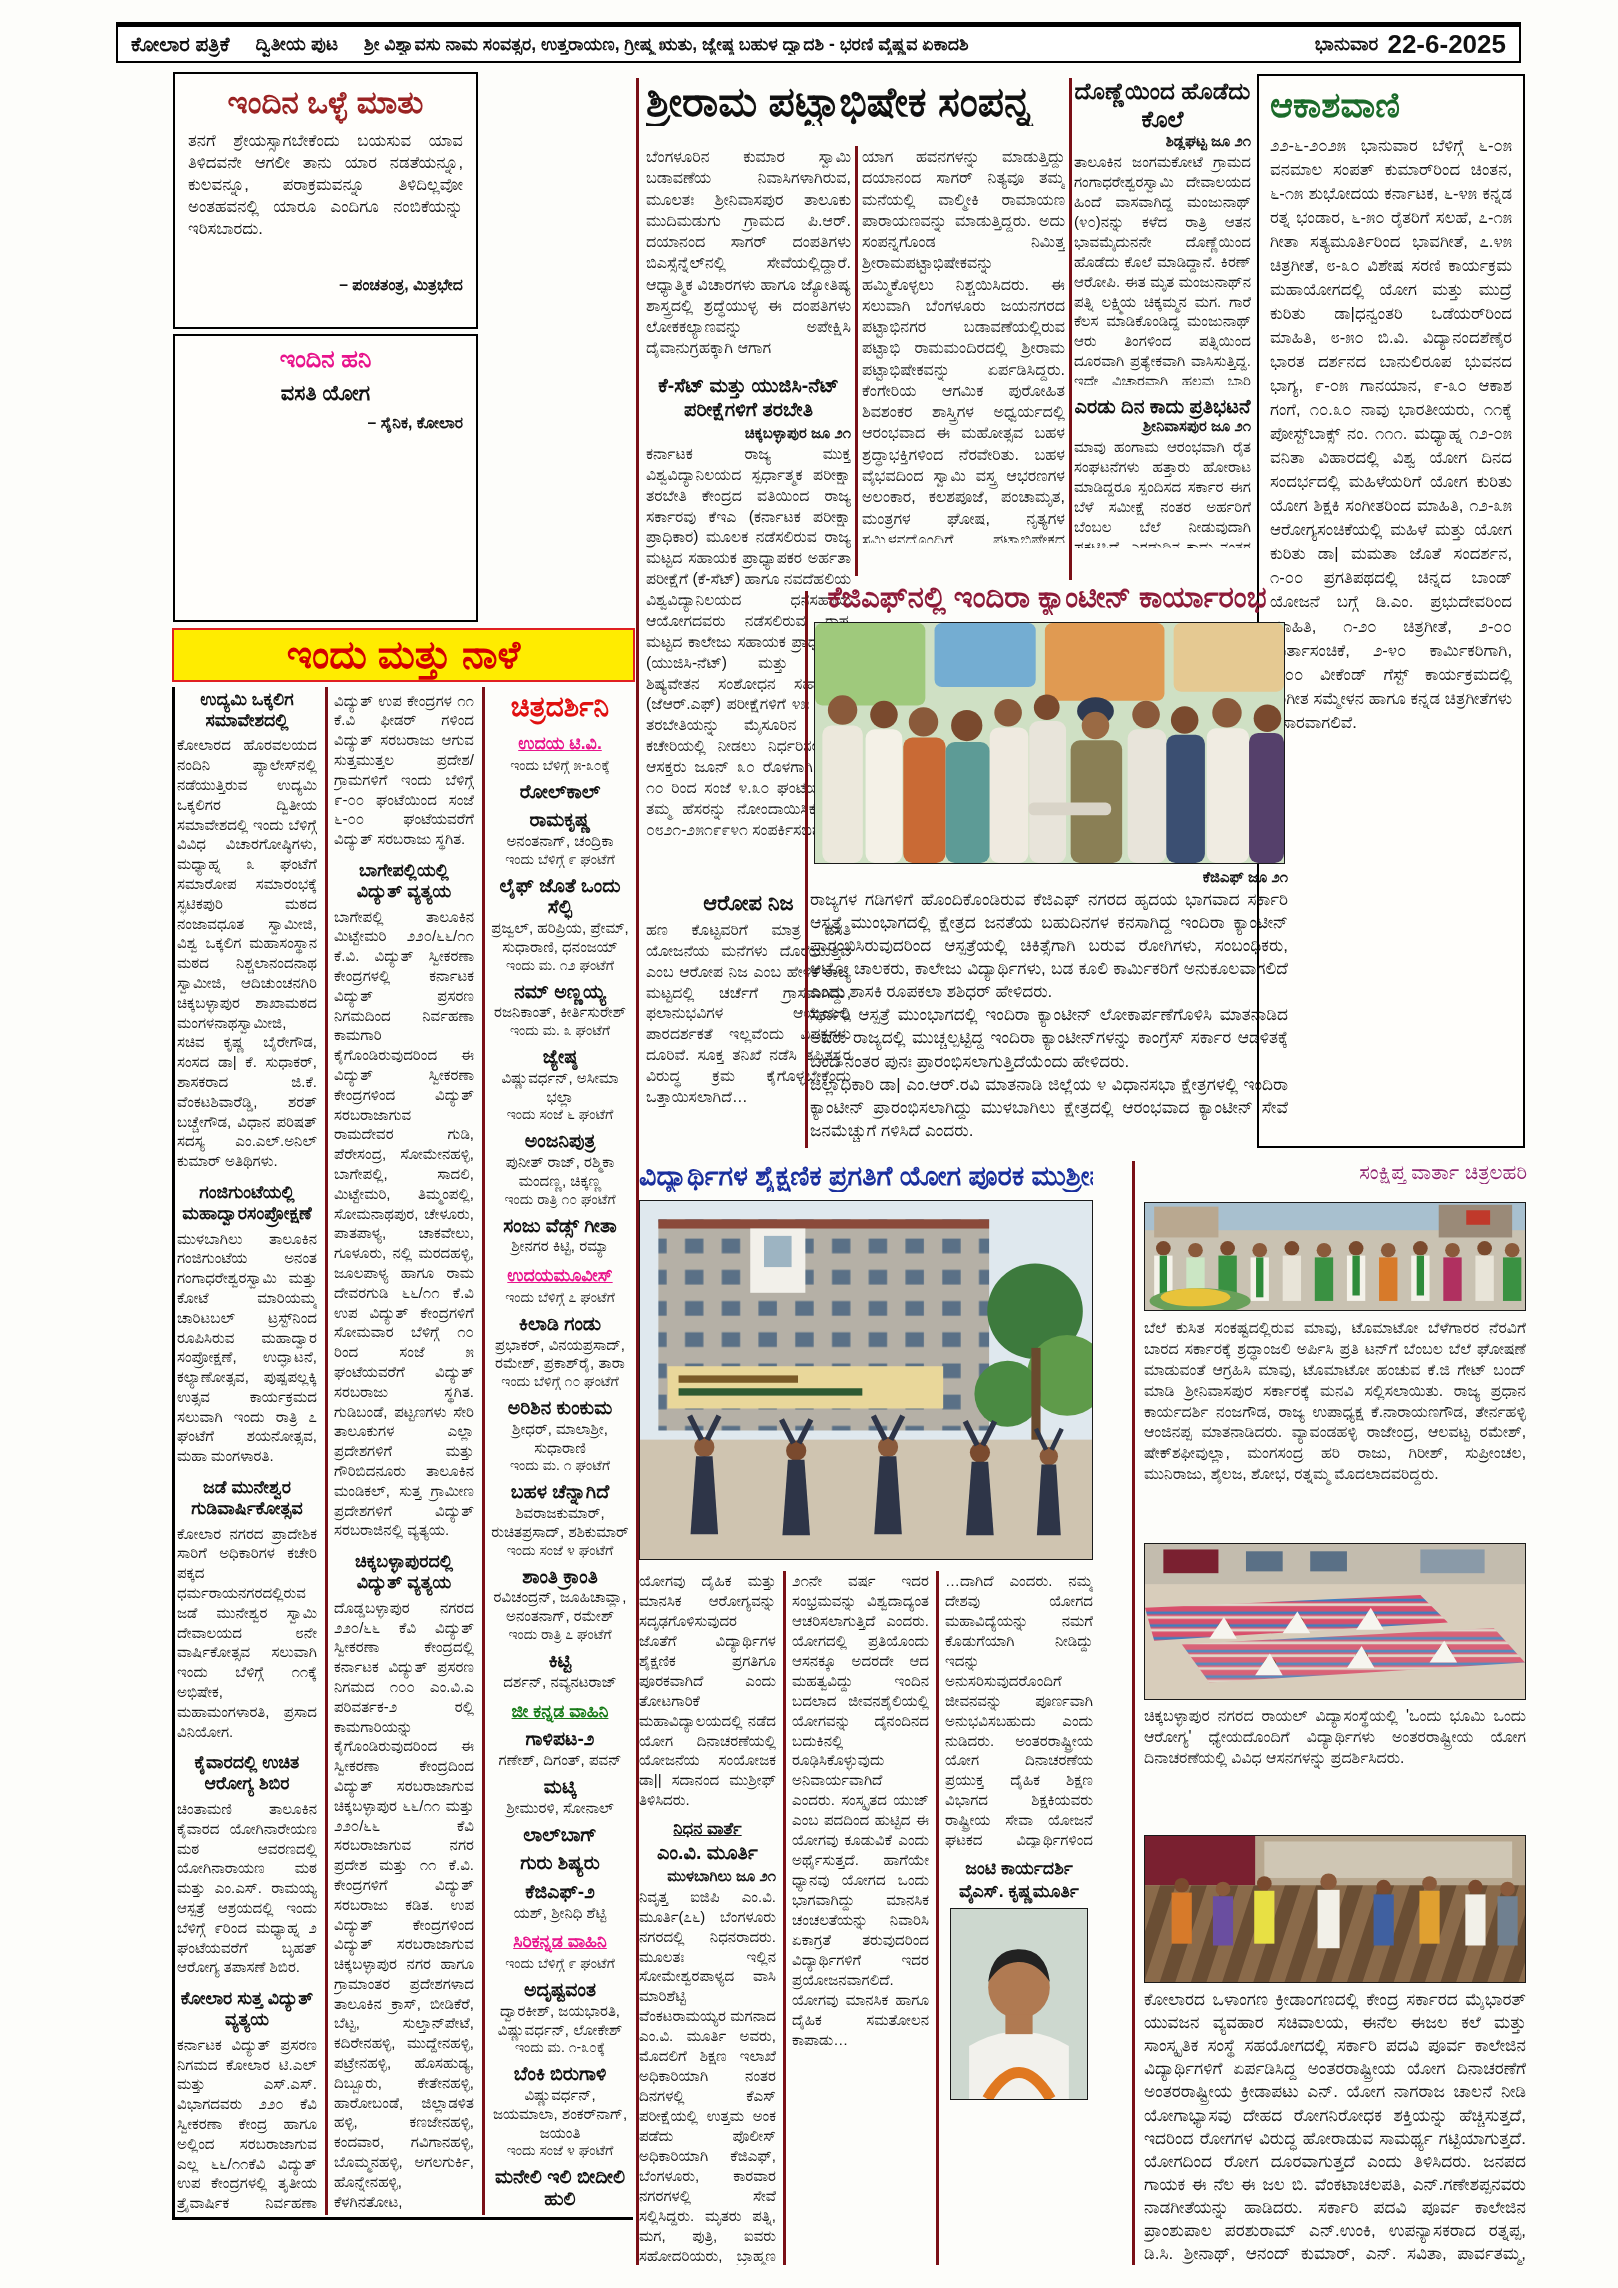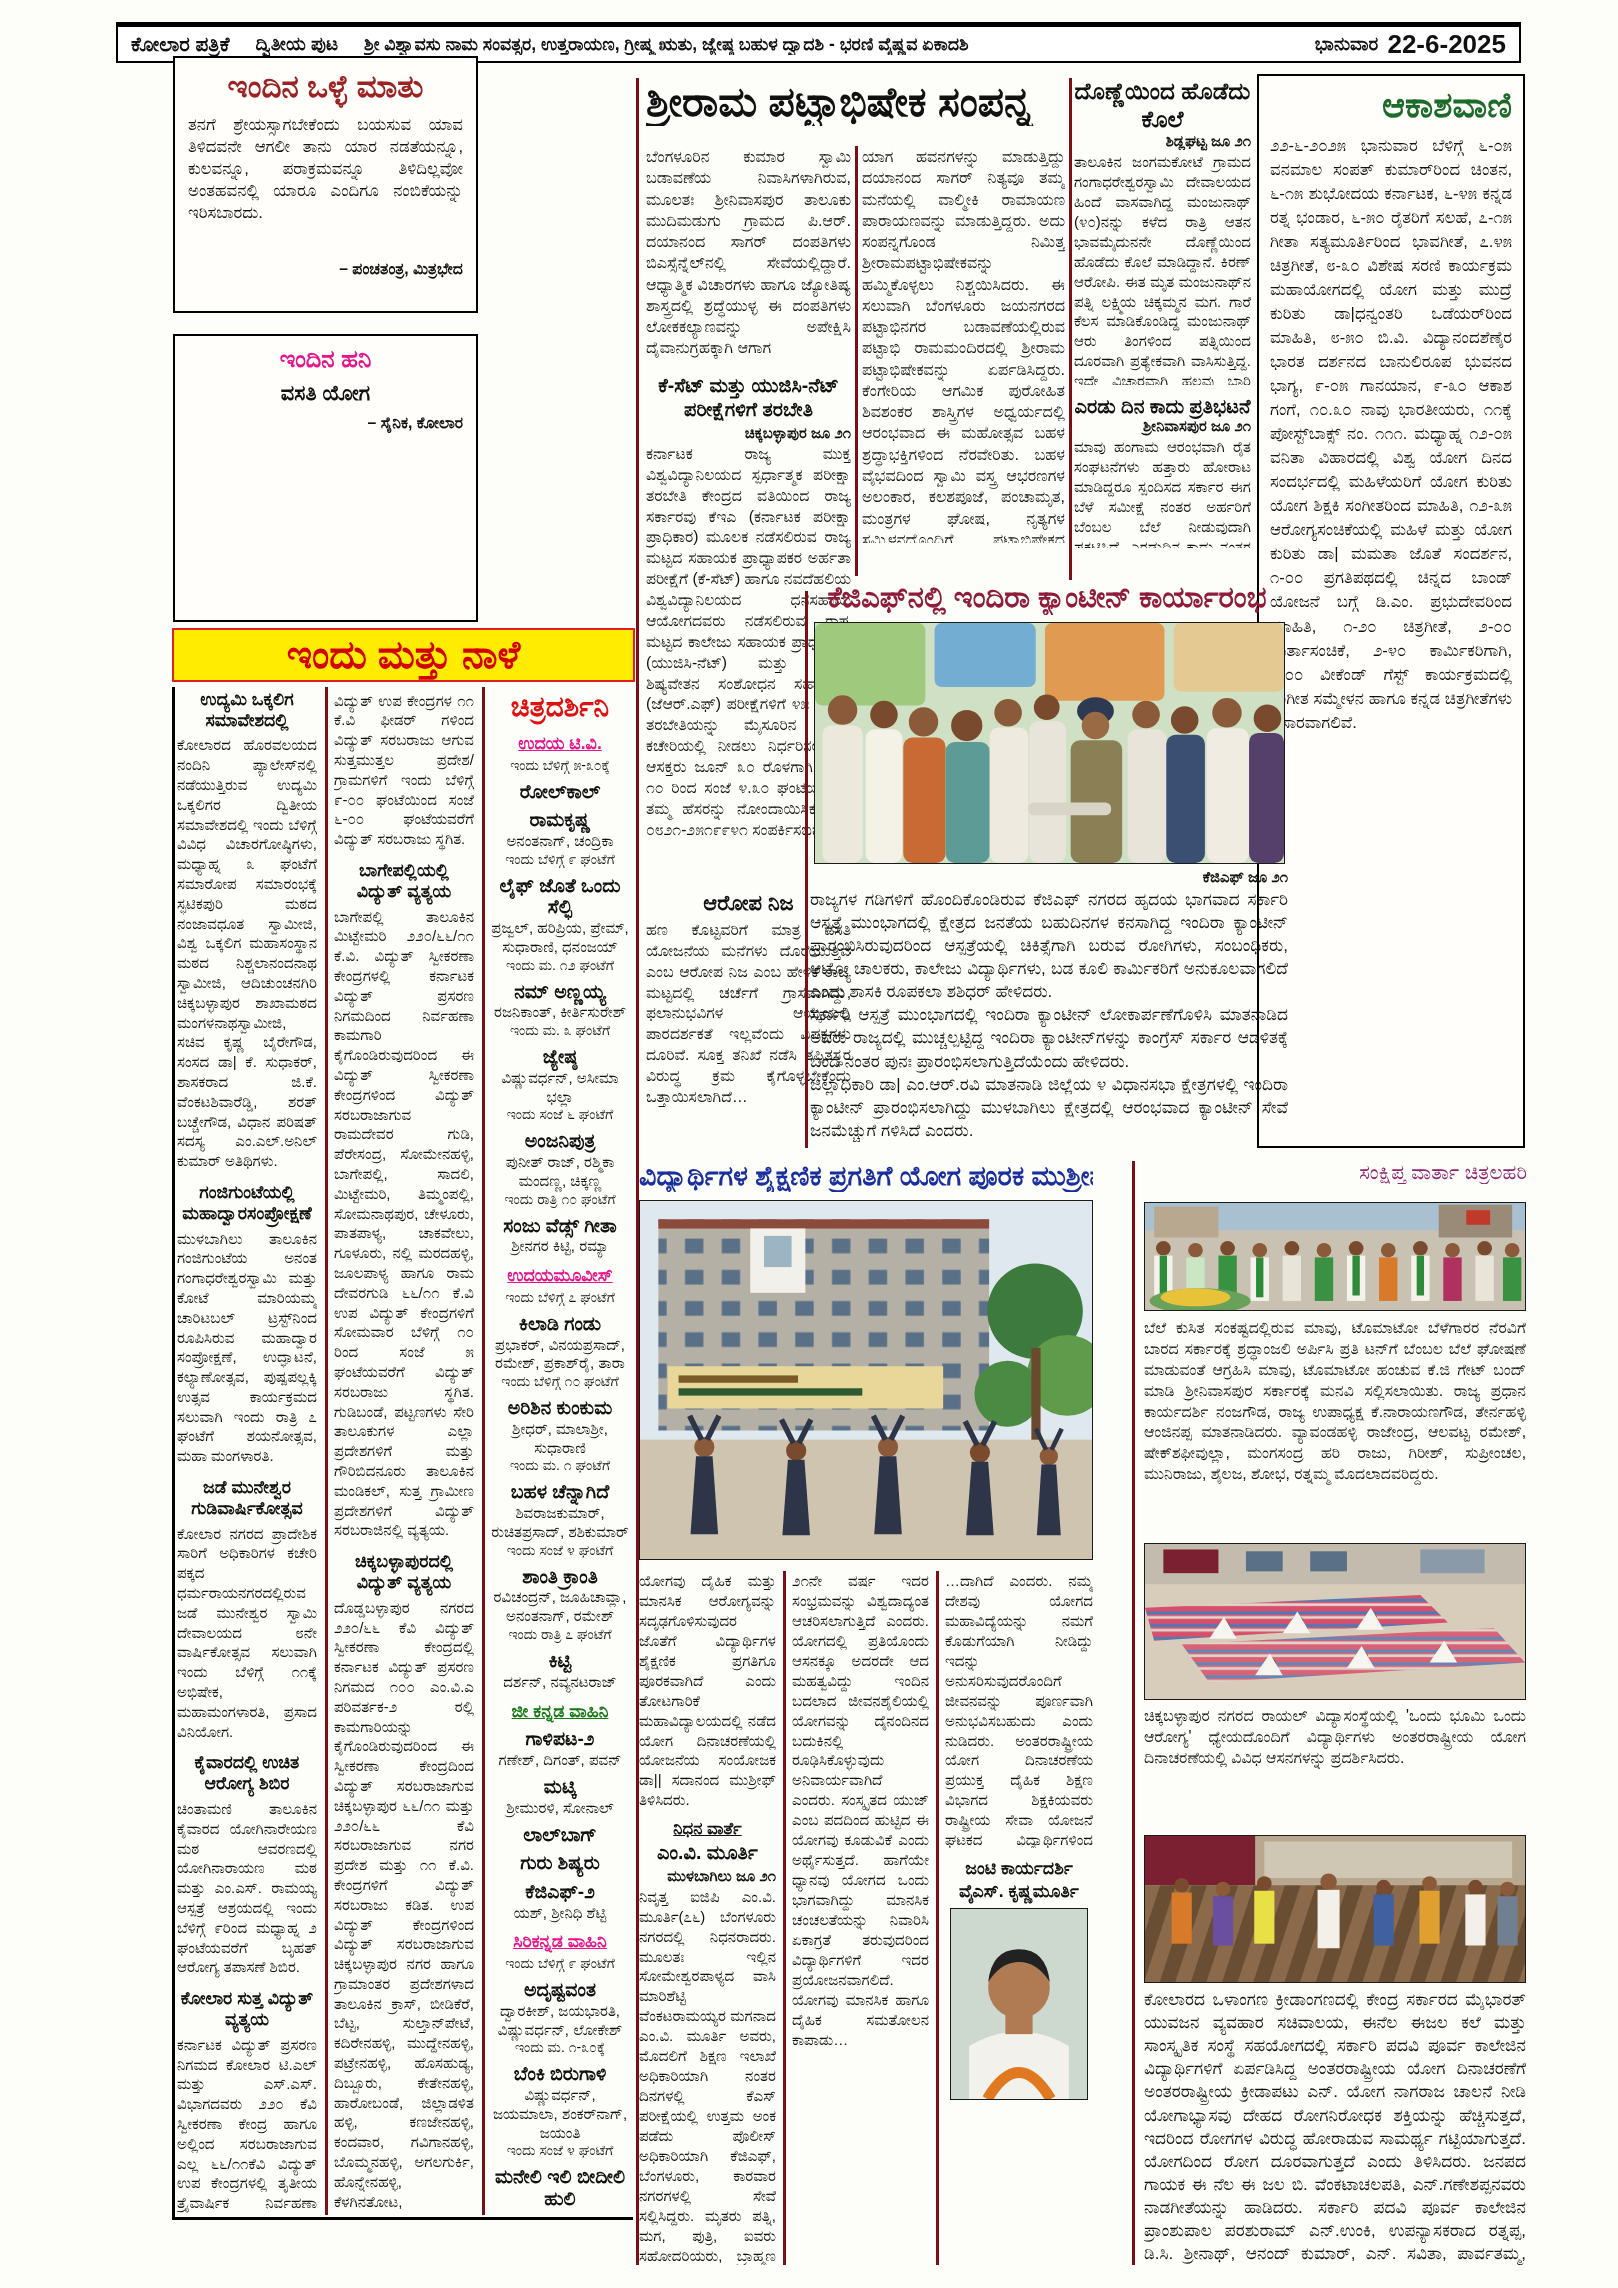--- a/index.html
+++ b/index.html
@@ -51,39 +51,39 @@
   .mv{font-weight:bold;text-align:center;font-size:19px;line-height:1.15;margin:6.5px 0 0.9px;}
   .cst{text-align:center;font-size:15px;line-height:1.25;}
   .tm{text-align:center;font-size:14px;line-height:1.25;margin-bottom:1.8px;}
   
   .sr-head{font-size:41px;font-weight:bold;white-space:nowrap;overflow:hidden;}
   .sub-head{font-weight:bold;text-align:center;font-size:19.4px;line-height:1.25;margin-bottom:3.7px;}
   .murder-head{font-weight:bold;font-size:23px;line-height:1.2;text-align:center;}
   .canteen-head{color:var(--maroon);font-size:29px;font-weight:bold;text-align:center;white-space:nowrap;overflow:hidden;}
   .yoga-head{color:var(--blue);font-size:27px;font-weight:bold;text-align:center;white-space:nowrap;overflow:hidden;}
   .lahari-head{color:var(--purple);font-size:20px;font-weight:normal;text-align:right;white-space:nowrap;overflow:hidden;}
-  .air-title{color:var(--green);font-size:35px;font-weight:bold;text-align:right;margin:5.5px 0 7.4px;}
+  .air-title{color:var(--green);font-size:35px;font-weight:bold;text-align:left;margin:5.5px 0 7.4px;}
   .obit-label{font-weight:bold;text-decoration:underline;text-align:center;font-size:16.6px;margin:9.2px 0 1.8px;}
   .obit-name{font-weight:bold;text-align:center;font-size:19.4px;margin-bottom:3.7px;}
   .sec-label{font-weight:bold;text-align:center;font-size:17.5px;line-height:1.3;margin:9.2px 0 5.5px;}
 </style>
 </head>
 <body>
 
 <div class="page">
 
   <div class="abs mast" style="left:116px;top:22px;width:1405px;height:41px;">
     <span class="paper">ಕೋಲಾರ ಪತ್ರಿಕೆ</span>
     <span class="plabel">ದ್ವಿತೀಯ ಪುಟ</span>
     <span class="pan">ಶ್ರೀ ವಿಶ್ವಾವಸು ನಾಮ ಸಂವತ್ಸರ, ಉತ್ತರಾಯಣ, ಗ್ರೀಷ್ಮ ಋತು, ಜ್ಯೇಷ್ಠ ಬಹುಳ ದ್ವಾದಶಿ - ಭರಣಿ ವೈಷ್ಣವ ಏಕಾದಶಿ</span>
     <span class="day">ಭಾನುವಾರ</span>
     <span class="date">22-6-2025</span>
   </div>
 
-  <div class="abs box" style="left:173px;top:56px;width:305px;height:257px;padding:5.5px 13px;">
+  <div class="abs box" style="left:173px;top:72px;width:305px;height:257px;padding:5.5px 13px;">
     <div class="gw-title">ಇಂದಿನ ಒಳ್ಳೆ ಮಾತು</div>
     <div class="bt jt" style="font-size:16.6px;height:138px;">ತನಗೆ ಶ್ರೇಯಸ್ಸಾಗಬೇಕೆಂದು ಬಯಸುವ ಯಾವ ತಿಳಿದವನೇ ಆಗಲೀ ತಾನು ಯಾರ ನಡತೆಯನ್ನೂ, ಕುಲವನ್ನೂ, ಪರಾಕ್ರಮವನ್ನೂ ತಿಳಿದಿಲ್ಲವೋ ಅಂತಹವನಲ್ಲಿ ಯಾರೂ ಎಂದಿಗೂ ನಂಬಿಕೆಯನ್ನು ಇರಿಸಬಾರದು.</div>
     <div class="credit">– ಪಂಚತಂತ್ರ, ಮಿತ್ರಭೇದ</div>
   </div>
 
   <div class="abs box" style="left:173px;top:334px;width:305px;height:288px;padding:5.5px 13px;">
     <div class="hn-title">ಇಂದಿನ ಹನಿ</div>
     <div class="hn-sub">ವಸತಿ ಯೋಗ</div>
     <div class="credit">– ಸೈನಿಕ, ಕೋಲಾರ</div>
   </div>

